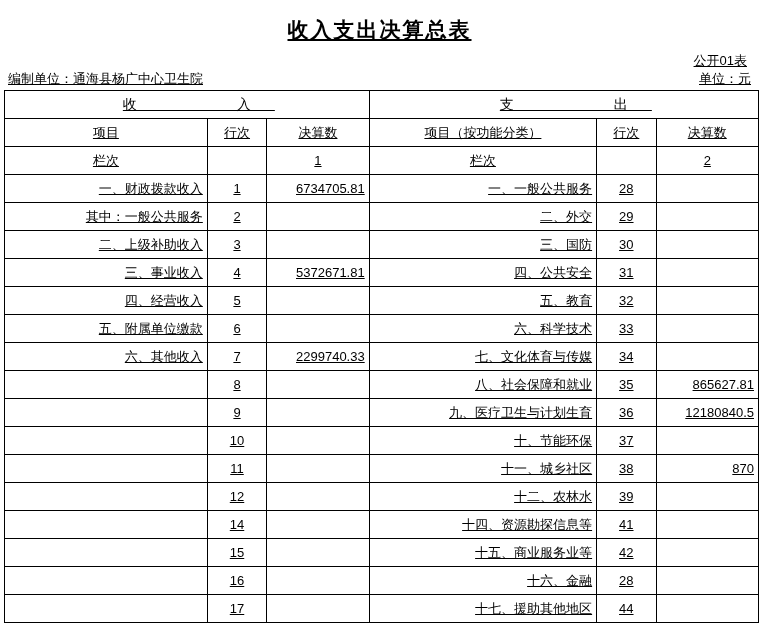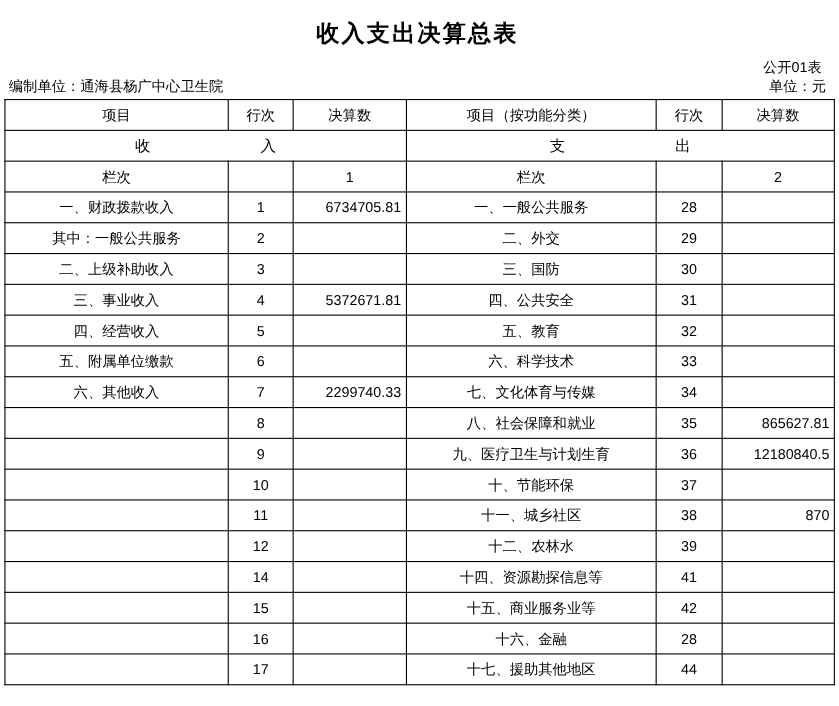--- a/index.html
+++ b/index.html
@@ -12,20 +12,21 @@
     height: 642px;
     font-family: "Liberation Sans", sans-serif;
     color: #000000;
     overflow: hidden;
   }
   .page {
     position: relative;
     width: 759px;
     height: 642px;
     box-sizing: border-box;
+    text-decoration: underline;
   }
   .title {
     text-align: center;
     font-size: 21px;
     font-weight: bold;
     letter-spacing: 2px;
     padding-top: 16px;
     padding-bottom: 8px;
     font-family: "Liberation Serif", serif;
   }
@@ -55,21 +56,21 @@
   table.main td, table.main th {
     border: 1px solid #000000;
     height: 27px;
     padding: 0 4px;
     font-weight: normal;
     overflow: hidden;
     white-space: nowrap;
   }
   .ctr { text-align: center; }
   .rgt { text-align: right; }
-  .lft { text-align: center; }
+  .lft { text-align: right; }
   .sect-head {
     text-align: center;
     font-size: 14px;
     letter-spacing: 24px;
     text-indent: 24px;
   }
   .indent1 { padding-left: 22px; }
   .col-item   { width: 198px; }
   .col-line   { width: 58px; }
   .col-num    { width: 100px; }
@@ -95,30 +96,30 @@
     <colgroup>
       <col class="col-item">
         <col class="col-line">
         <col class="col-num">
       <col class="col-item2">
         <col class="col-line2">
         <col class="col-num2">
     </colgroup>
     <tbody id="table-body">
       <tr>
+        <td class="sect-head" colspan="3">收　　入</td>
+        <td class="sect-head" colspan="3">支　　出</td>
+      </tr>
+      <tr>
         <td class="ctr">项目</td>
         <td class="ctr">行次</td>
         <td class="ctr">决算数</td>
         <td class="ctr">项目（按功能分类）</td>
         <td class="ctr">行次</td>
         <td class="ctr">决算数</td>
-      </tr>
-      <tr>
-        <td class="sect-head" colspan="3">收　　入</td>
-        <td class="sect-head" colspan="3">支　　出</td>
       </tr>
       <tr>
         <td class="ctr">栏次</td>
         <td class="ctr"></td>
         <td class="ctr">1</td>
         <td class="ctr">栏次</td>
         <td class="ctr"></td>
         <td class="ctr">2</td>
       </tr>
     <tr>

